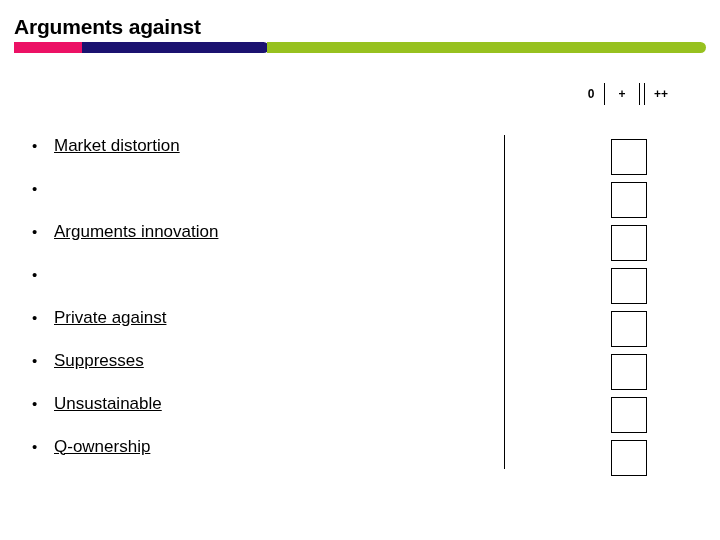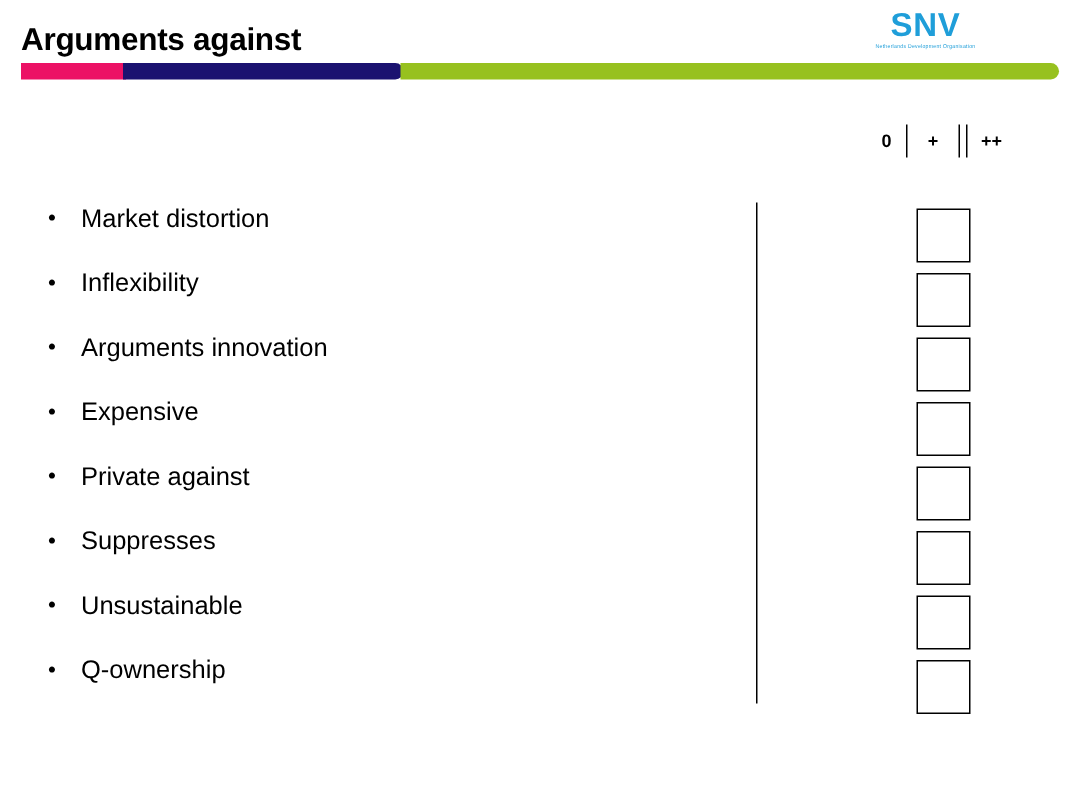--- a/index.html
+++ b/index.html
@@ -146,20 +146,21 @@
   .bullet-dot {
     width: 22px;
     font-size: 15px;
     color: #000000;
     line-height: 1;
   }
   .bullet-text {
     font-size: 17px;
     color: #000000;
     white-space: nowrap;
+    text-decoration: underline;
   }
 
   
   #column-divider {
     position: absolute;
     left: 504px;
     top: 11px;
     width: 1px;
     height: 334px;
     background: #000000;
@@ -189,53 +190,47 @@
 <div id="slide-header">
 
   <div id="page-title">Arguments against</div>
 
   <div id="accent-bar">
     <div class="bar-seg" id="bar-seg-pink"></div>
     <div class="bar-seg" id="bar-seg-navy"></div>
     <div class="bar-seg" id="bar-seg-green"></div>
   </div>
 
-  <div id="brand-logo">
-    <div id="brand-wordmark">SNV</div>
-    <div id="brand-tagline">Netherlands Development Organisation</div>
-  </div>
 
 </div>
 
 <div id="scale-header">
   <div class="scale-label" id="scale-label-0">0</div>
   <div class="scale-rule"></div>
   <div class="scale-label" id="scale-label-p">+</div>
   <div class="scale-rule-double"></div>
   <div class="scale-label" id="scale-label-pp">++</div>
 </div>
 
 <div id="content-area">
 
   <ul id="bullet-list">
     <li class="bullet-row">
       <span class="bullet-dot">•</span>
       <span class="bullet-text">Market distortion</span>
     </li>
     <li class="bullet-row">
       <span class="bullet-dot">•</span>
-      <span class="bullet-text">Inflexibility</span>
     </li>
     <li class="bullet-row">
       <span class="bullet-dot">•</span>
       <span class="bullet-text">Arguments innovation</span>
     </li>
     <li class="bullet-row">
       <span class="bullet-dot">•</span>
-      <span class="bullet-text">Expensive</span>
     </li>
     <li class="bullet-row">
       <span class="bullet-dot">•</span>
       <span class="bullet-text">Private against</span>
     </li>
     <li class="bullet-row">
       <span class="bullet-dot">•</span>
       <span class="bullet-text">Suppresses</span>
     </li>
     <li class="bullet-row">

